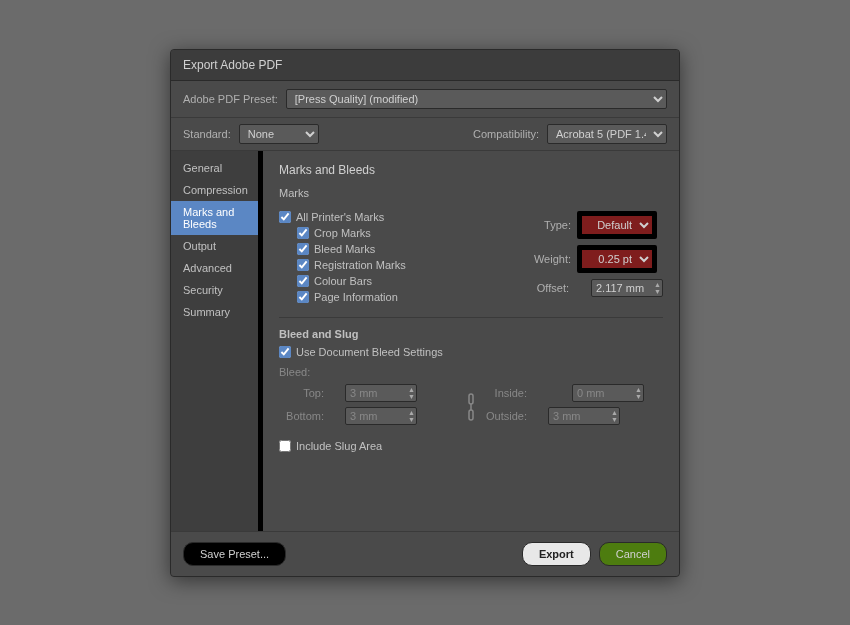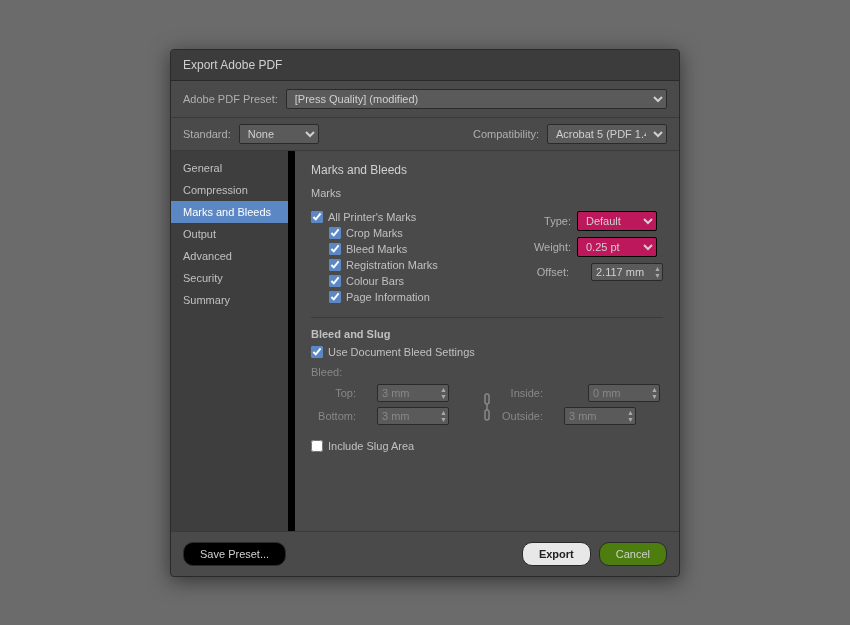--- a/index.html
+++ b/index.html
@@ -79,24 +79,24 @@
       font-size: 11px;
       padding: 2px 4px;
       border-radius: 2px;
       width: 120px;
     }
     .body-area {
       display: flex;
       height: 380px;
     }
     .sidebar {
-      width: 124px;
+      width: 92px;
       background: #3e3e3e;
       padding: 6px 0;
-      border-right: 7px solid #000000;
+      border-right: 5px solid #000000;
       flex-shrink: 0;
     }
     .sidebar-item {
       padding: 5px 12px;
       font-size: 11px;
       color: #c0c0c0;
       cursor: pointer;
     }
     .sidebar-item.active {
       background: #5b87c4;
@@ -155,27 +155,28 @@
       gap: 6px;
       margin-bottom: 6px;
     }
     .field-row label {
       font-size: 11px;
       color: #b0b0b0;
       width: 48px;
       text-align: right;
     }
     .field-select {
-      background: #be185d;
-      border: 1px solid #000000;
+      background: #7f1d1d;
+      border: 5px solid #000000;
       color: #d0d0d0;
       font-size: 11px;
       padding: 2px 4px;
       border-radius: 2px;
       width: 80px;
+      text-align: right;
     }
     .divider {
       border: none;
       border-top: 1px solid #3a3a3a;
       margin: 10px 0;
     }
     .bleed-section-title {
       font-size: 11px;
       color: #c0c0c0;
       margin-bottom: 6px;

